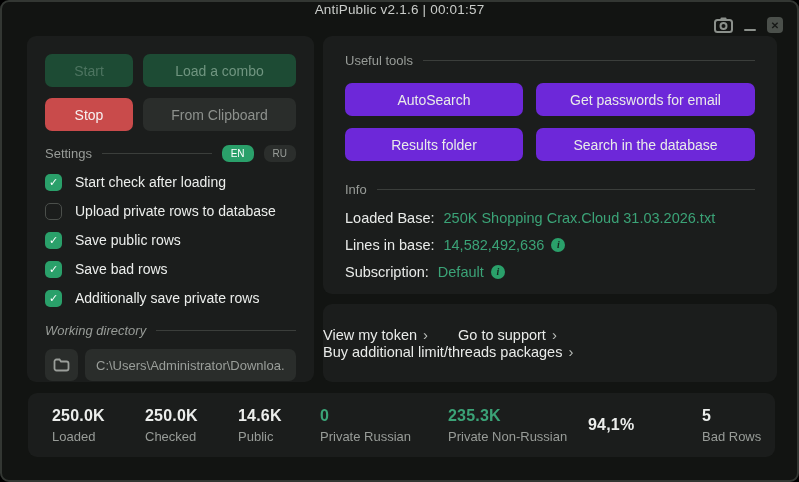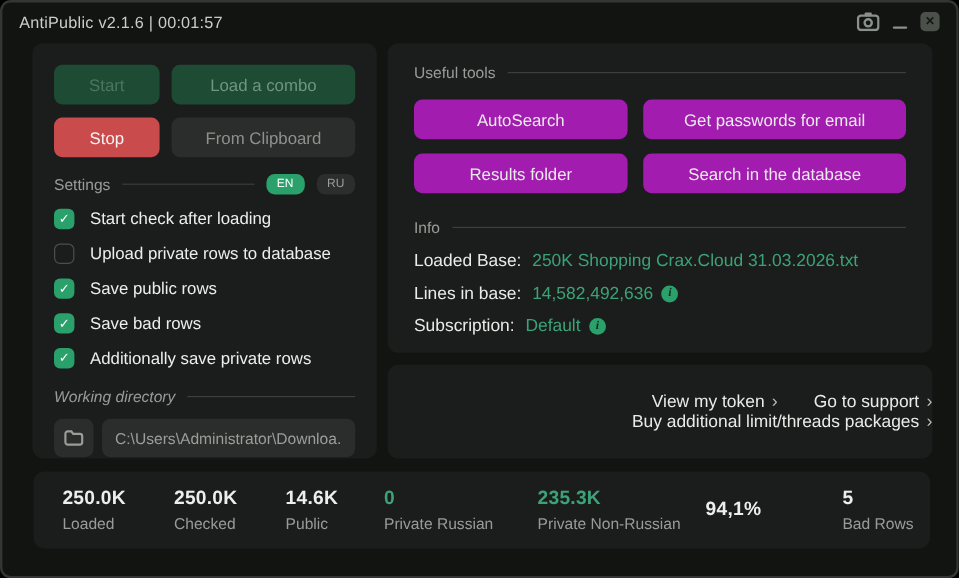--- a/index.html
+++ b/index.html
@@ -3,35 +3,35 @@
 <meta charset="utf-8">
 <style>
   * { margin:0; padding:0; box-sizing:border-box; }
   html,body { background:#000; width:799px; height:482px; overflow:hidden;
               font-family:"Liberation Sans", sans-serif; }
   .window { position:relative; width:799px; height:482px; background:#121412;
             border:2px solid #333733; border-radius:9px; overflow:hidden; }
 
   
   .titlebar { position:absolute; left:0; top:0; width:100%; height:32px;
-              display:flex; align-items:center; padding:0 14px; }
+              display:flex; align-items:center; padding:0 14px;flex-direction:column; }
   .title { color:#c9ccc9; font-size:13.5px; letter-spacing:.2px; }
   .win-controls { margin-left:auto; display:flex; align-items:center; gap:11px; }
   .cam-btn { display:flex; align-items:center; cursor:pointer; }
   .min-btn { width:12px; height:2px; background:#8b908b; margin-top:9px; border-radius:1px; cursor:pointer; }
   .close-btn { width:16px; height:16px; background:#4b504b; border-radius:4px;
                color:#161816; font-size:10px; font-weight:bold; display:flex;
                align-items:center; justify-content:center; cursor:pointer; }
 
   
   .panel { position:absolute; background:#1b1d1c; border-radius:9px; }
   .left-panel  { left:25px;  top:34px;  width:287px; height:346px; padding:18px 18px 0; }
   .right-panel { left:321px; top:34px;  width:454px; height:258px; padding:17px 22px 0; }
   .links-panel { left:321px; top:302px; width:454px; height:78px;
-                 display:flex; flex-direction:column; align-items:flex-end;
+                 display:flex; flex-direction:column; align-items:flex-start;
                  justify-content:center; }
   .stats-bar   { left:26px;  top:391px; width:747px; height:64px;
                  display:flex; align-items:center; padding:0 0 0 24px; }
 
   
   .btn { border:none; border-radius:7px; height:33px; font-size:14px;
          font-family:"Liberation Sans", sans-serif; cursor:pointer; }
   .btn-grid { display:grid; grid-template-columns:88px 1fr; gap:11px 10px; }
   .btn.start { background:#1d4b34; color:#4d7460; }
   .btn.load  { background:#1d4b34; color:#709580; }
@@ -64,21 +64,21 @@
   .folder-btn { width:33px; height:32px; background:#2a2d2b; border:none;
                 border-radius:7px; display:flex; align-items:center;
                 justify-content:center; cursor:pointer; }
   .wd-input { flex:1; height:32px; background:#2a2d2b; border:none; border-radius:7px;
               color:#9a9e9a; font-size:13px; padding:0 11px;
               font-family:"Liberation Sans", sans-serif; }
 
   
   .tools-grid { margin-top:15px; display:grid; grid-template-columns:178px 1fr;
                 gap:12px 13px; }
-  .tool-btn { background:#a21caf; color:#e9ebe9; }
+  .tool-btn { background:#6d28d9; color:#e9ebe9; }
 
   
   .info-head { margin-top:21px; }
   .info-rows { margin-top:10px; }
   .info-row { display:flex; align-items:center; margin-top:6px; height:21px; }
   .info-label { color:#e9ebe9; font-size:14.5px; margin-right:9px; }
   .info-value { color:#3ba377; font-size:14.5px; }
   .info-icon { width:14px; height:14px; border-radius:50%; background:#2aa06a;
                color:#14271d; font-size:10px; font-weight:bold; display:flex;
                align-items:center; justify-content:center; margin-left:7px;

